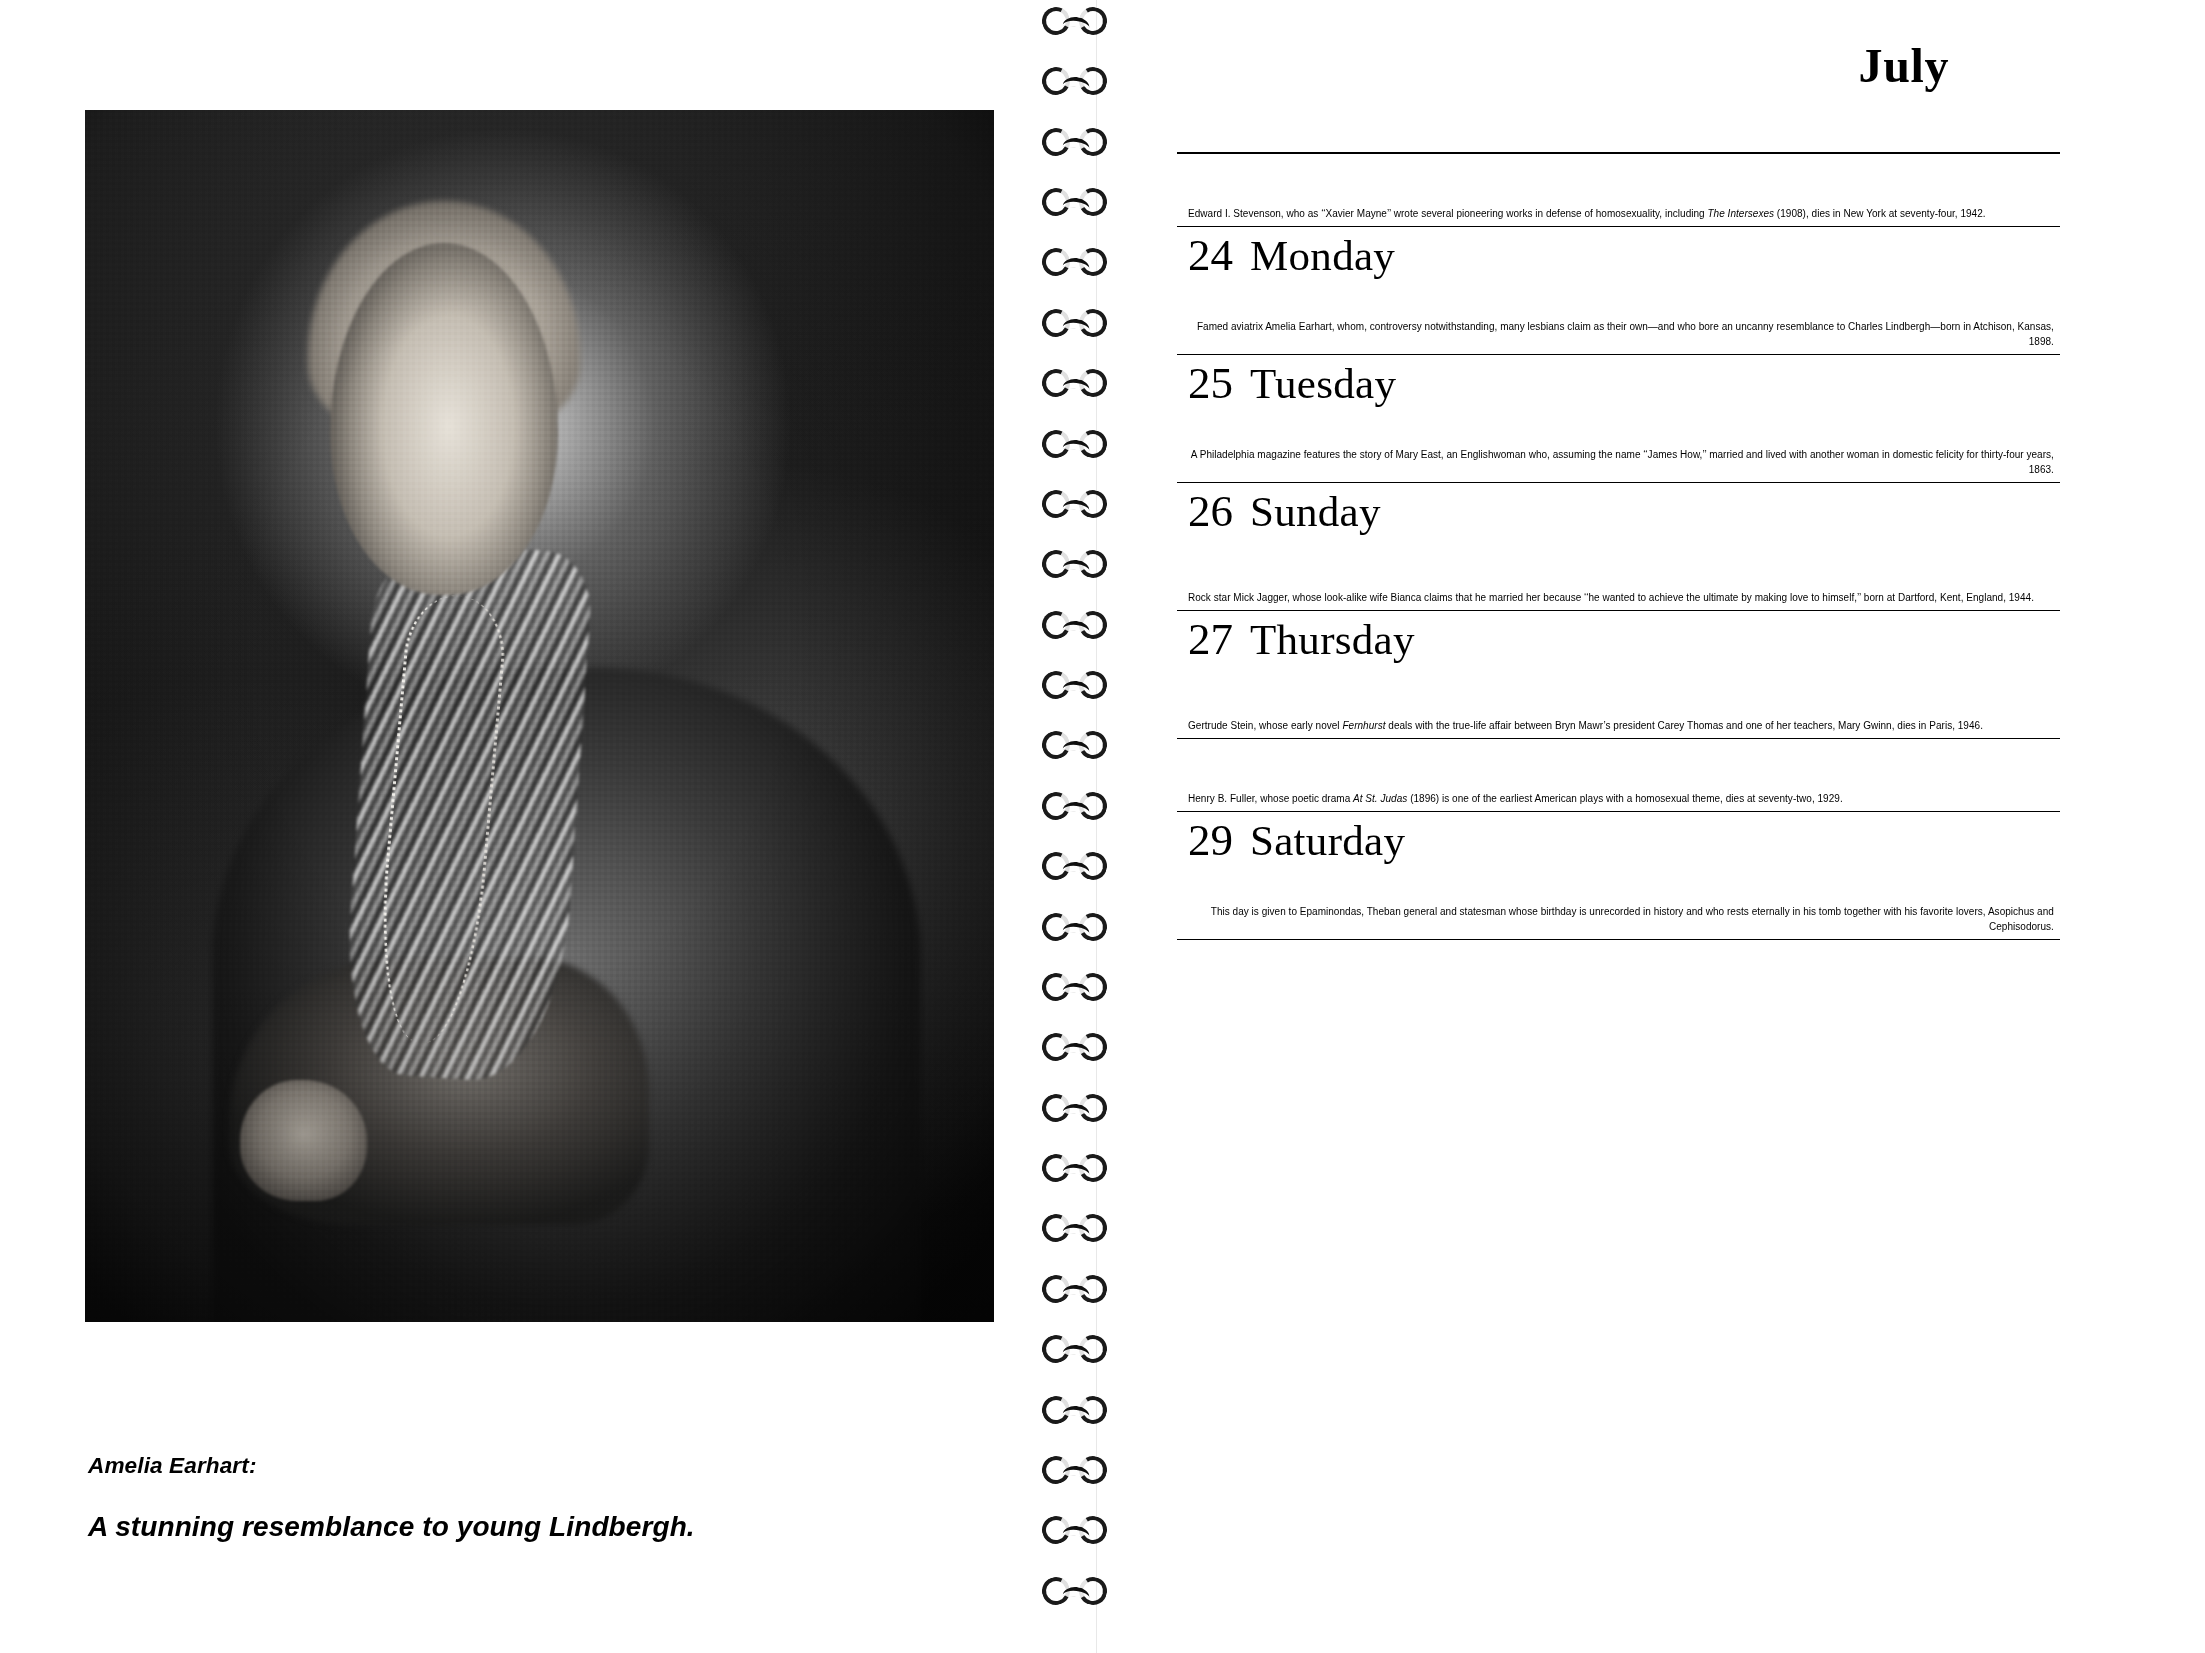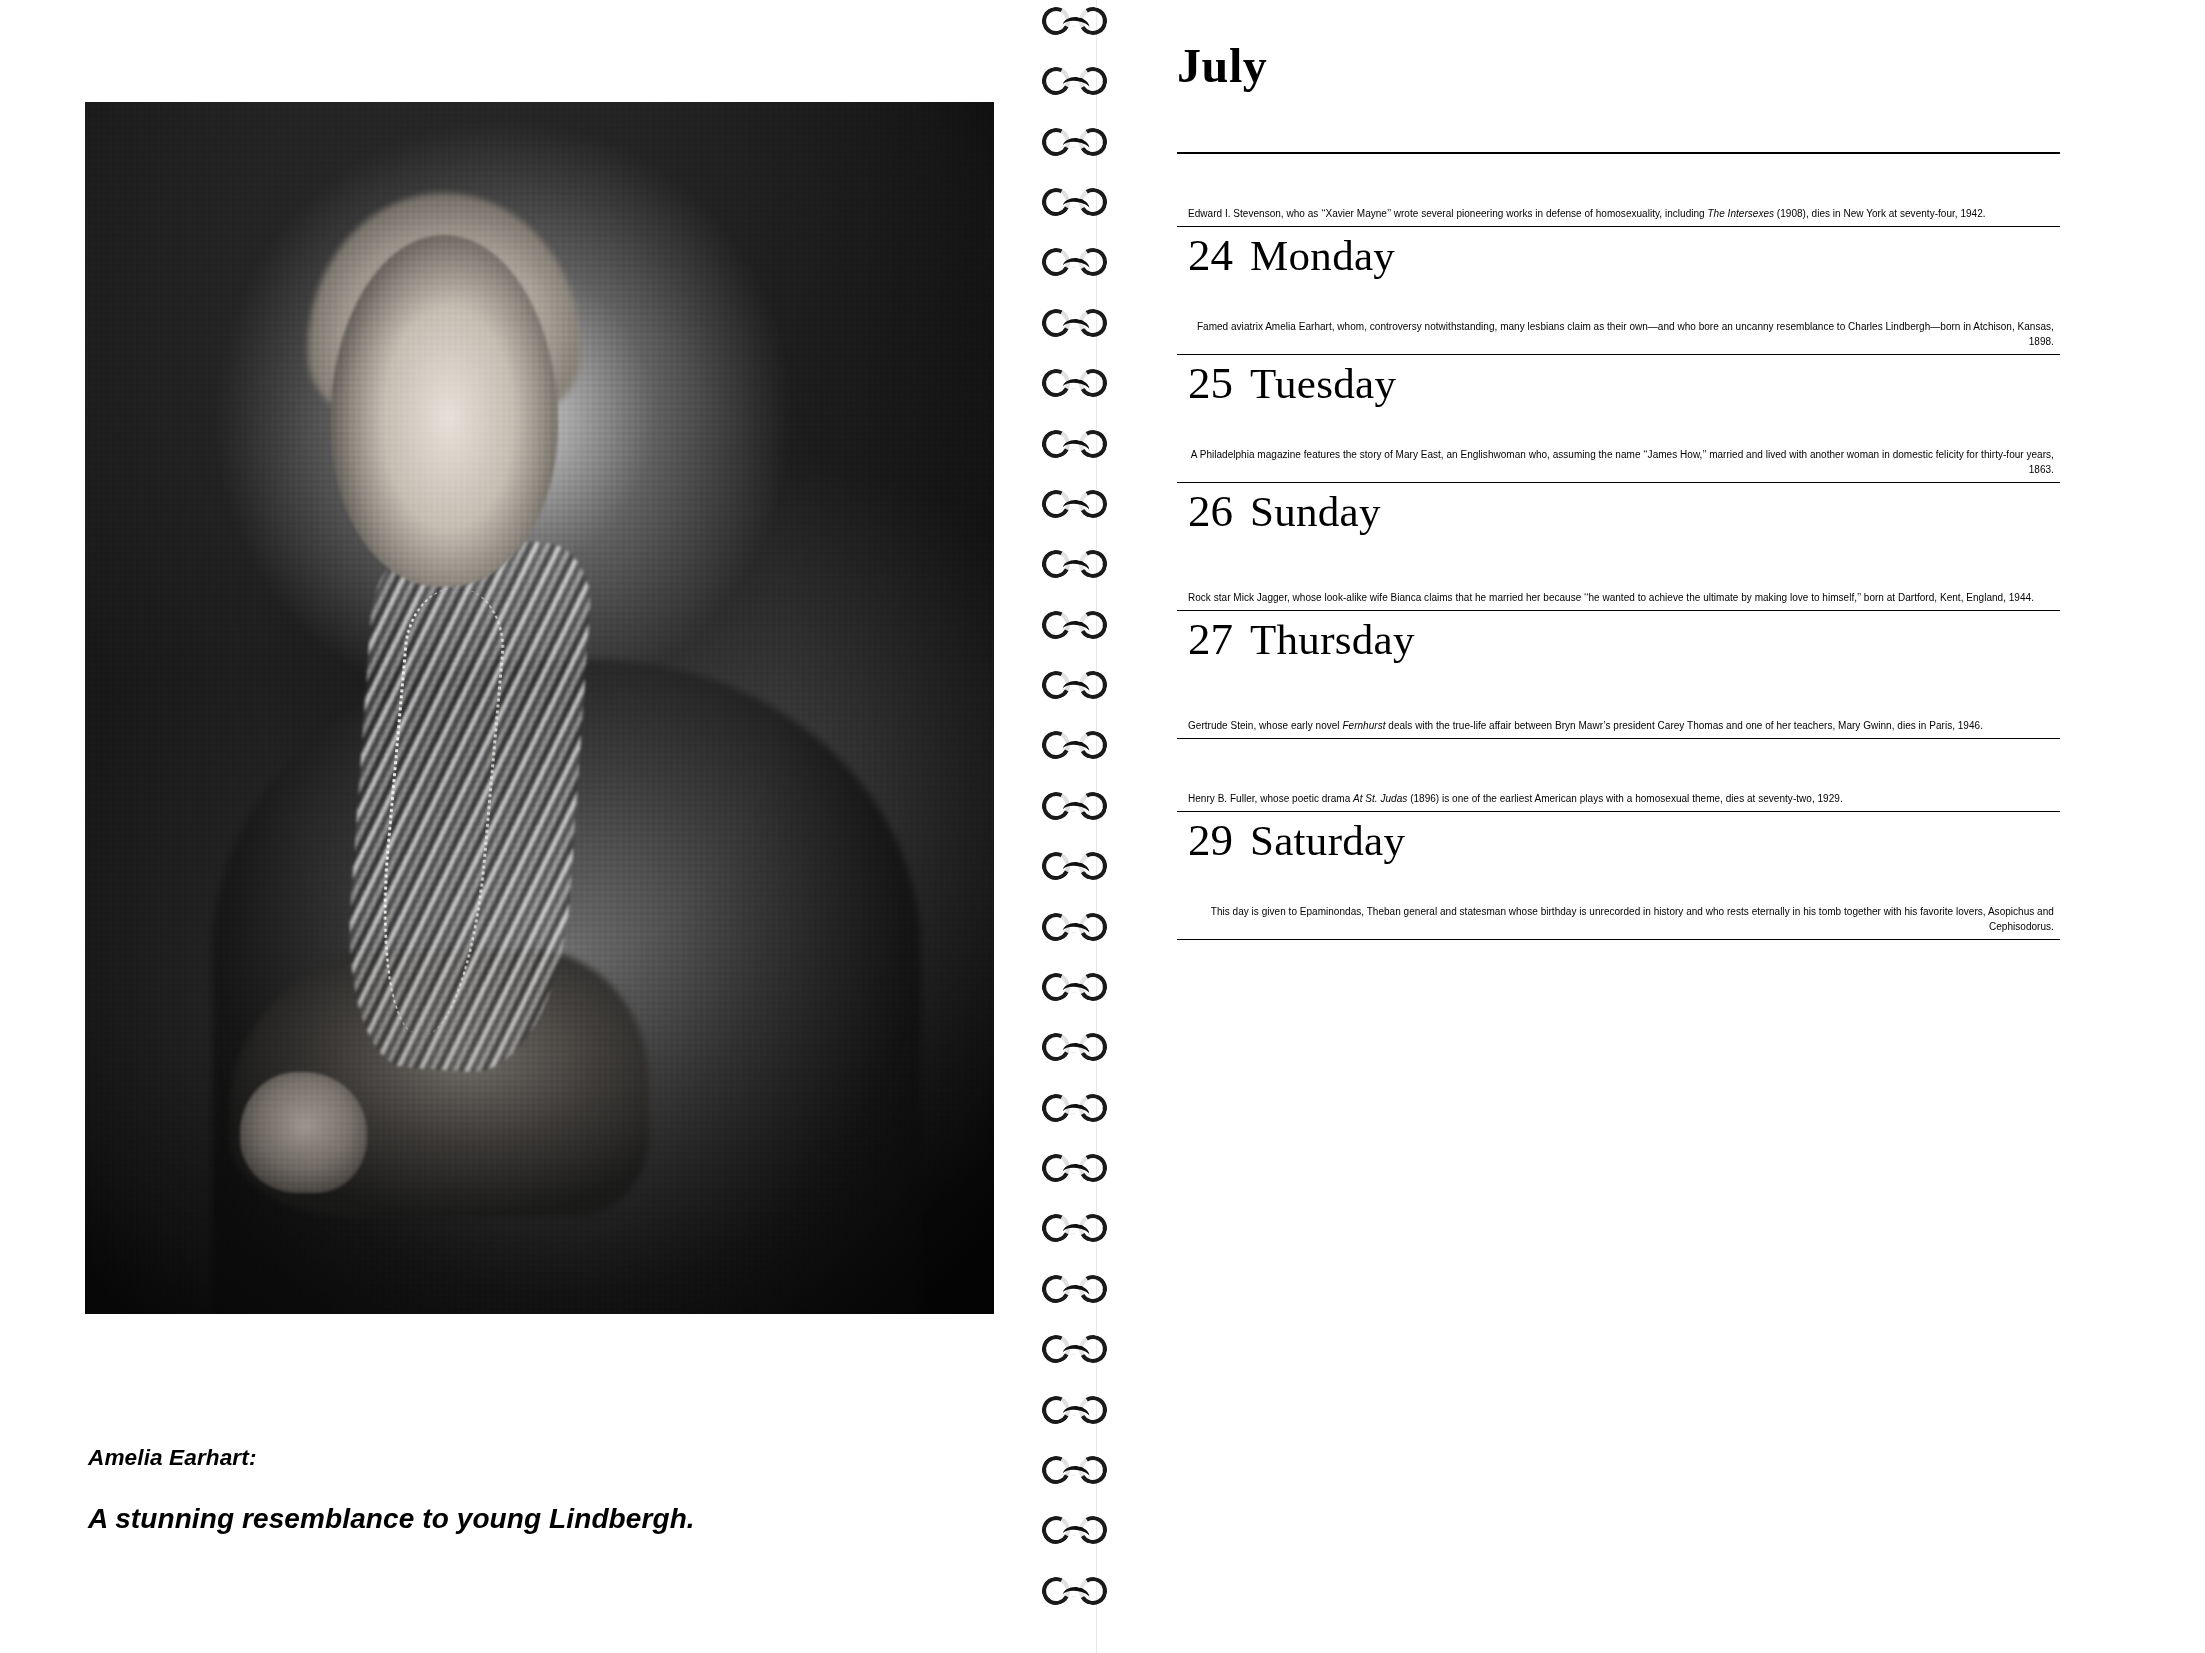--- a/index.html
+++ b/index.html
@@ -21,20 +21,21 @@
     flex-direction: row;
   }
 
   
   .page-left {
     position: relative;
     width: 1037px;
     height: 1378px;
     flex: 0 0 1037px;
     background: #fff;
+    margin-top: 8px;
   }
   .photo-frame {
     position: absolute;
     left: 85px;
     top: 102px;
     width: 909px;
     height: 1212px;
     background: #111;
     overflow: hidden;
   }
@@ -206,21 +207,21 @@
   }
 
   
   .page-right {
     position: relative;
     flex: 1 1 auto;
     height: 1654px;
     padding: 0;
   }
   .month {
-    text-align: left;
+    text-align: right;
     font-family: "Liberation Serif", serif;
     font-size: 48px;
     letter-spacing: 0.6px;
     margin: 38px 0 0 0;
     padding-right: 256px;
   }
   .agenda {
     position: absolute;
     left: 0;
     top: 152px;

